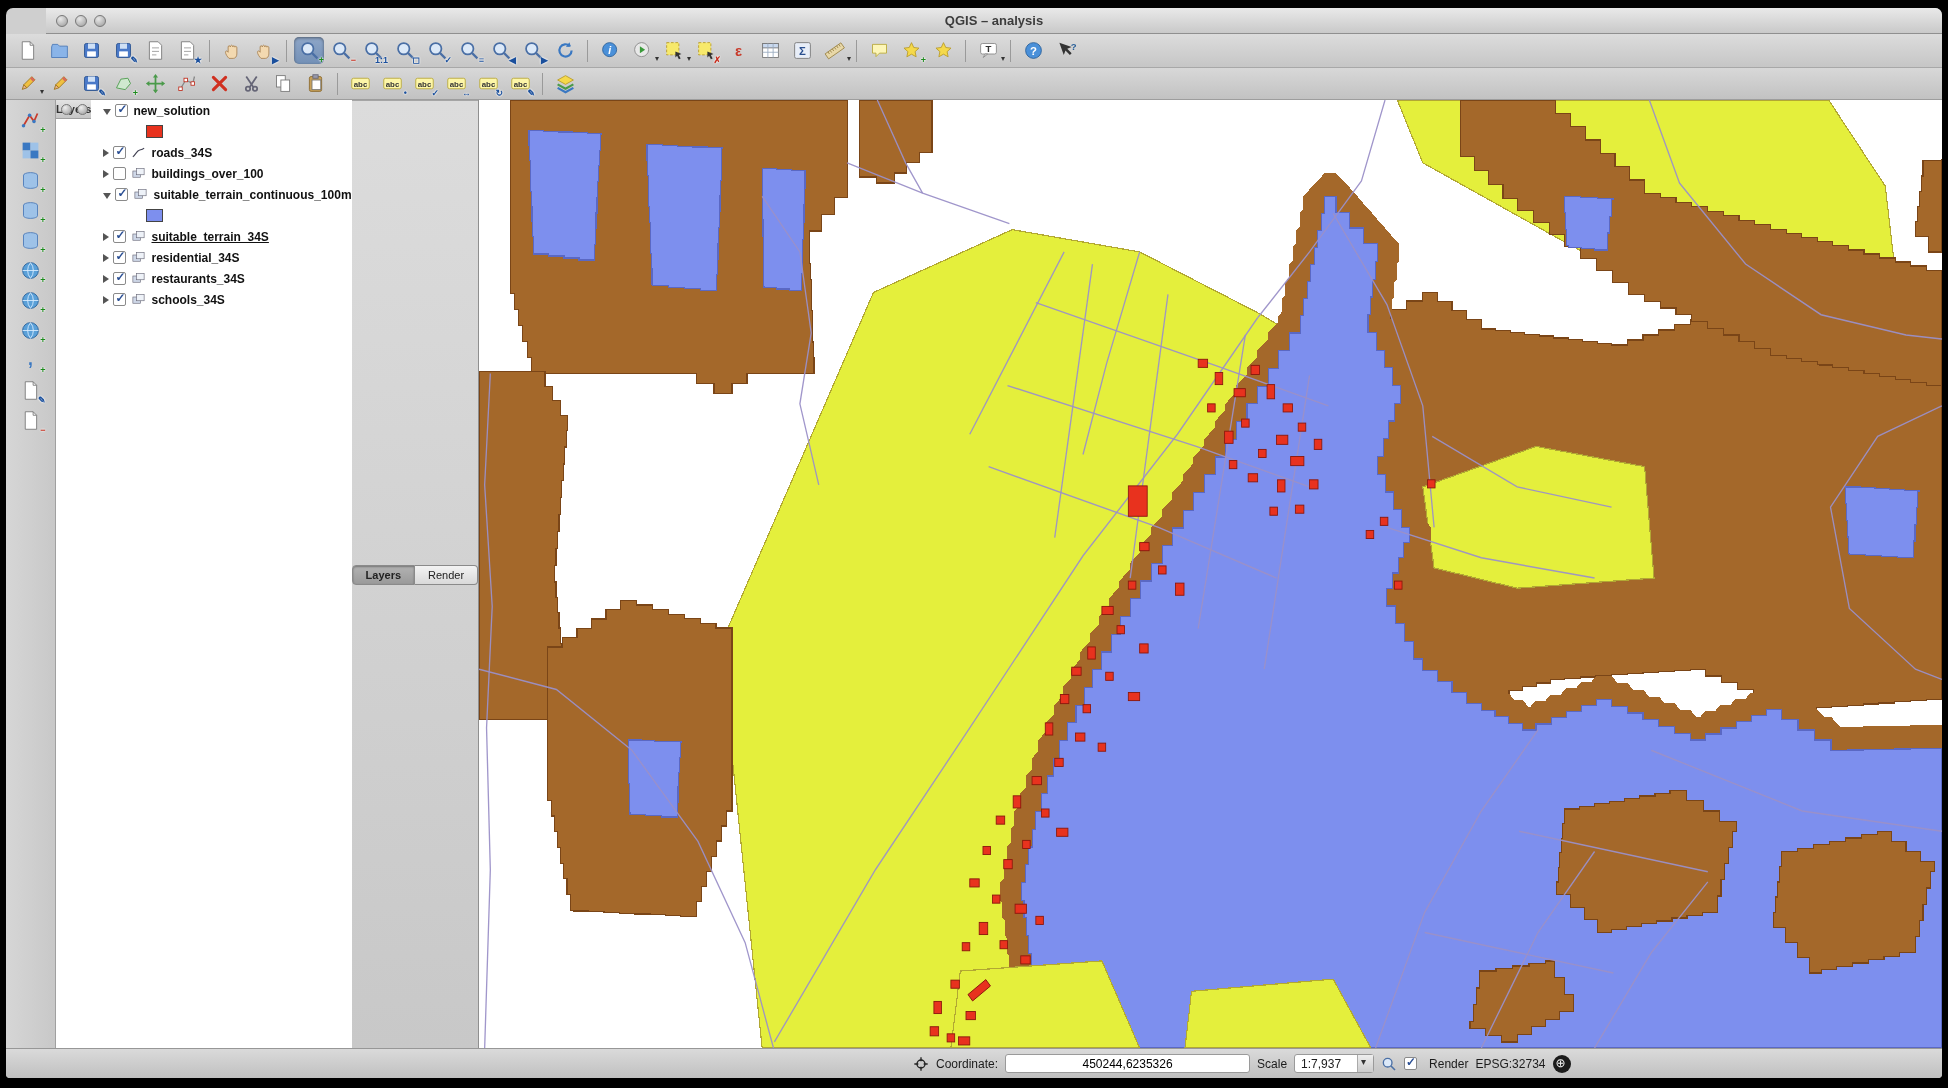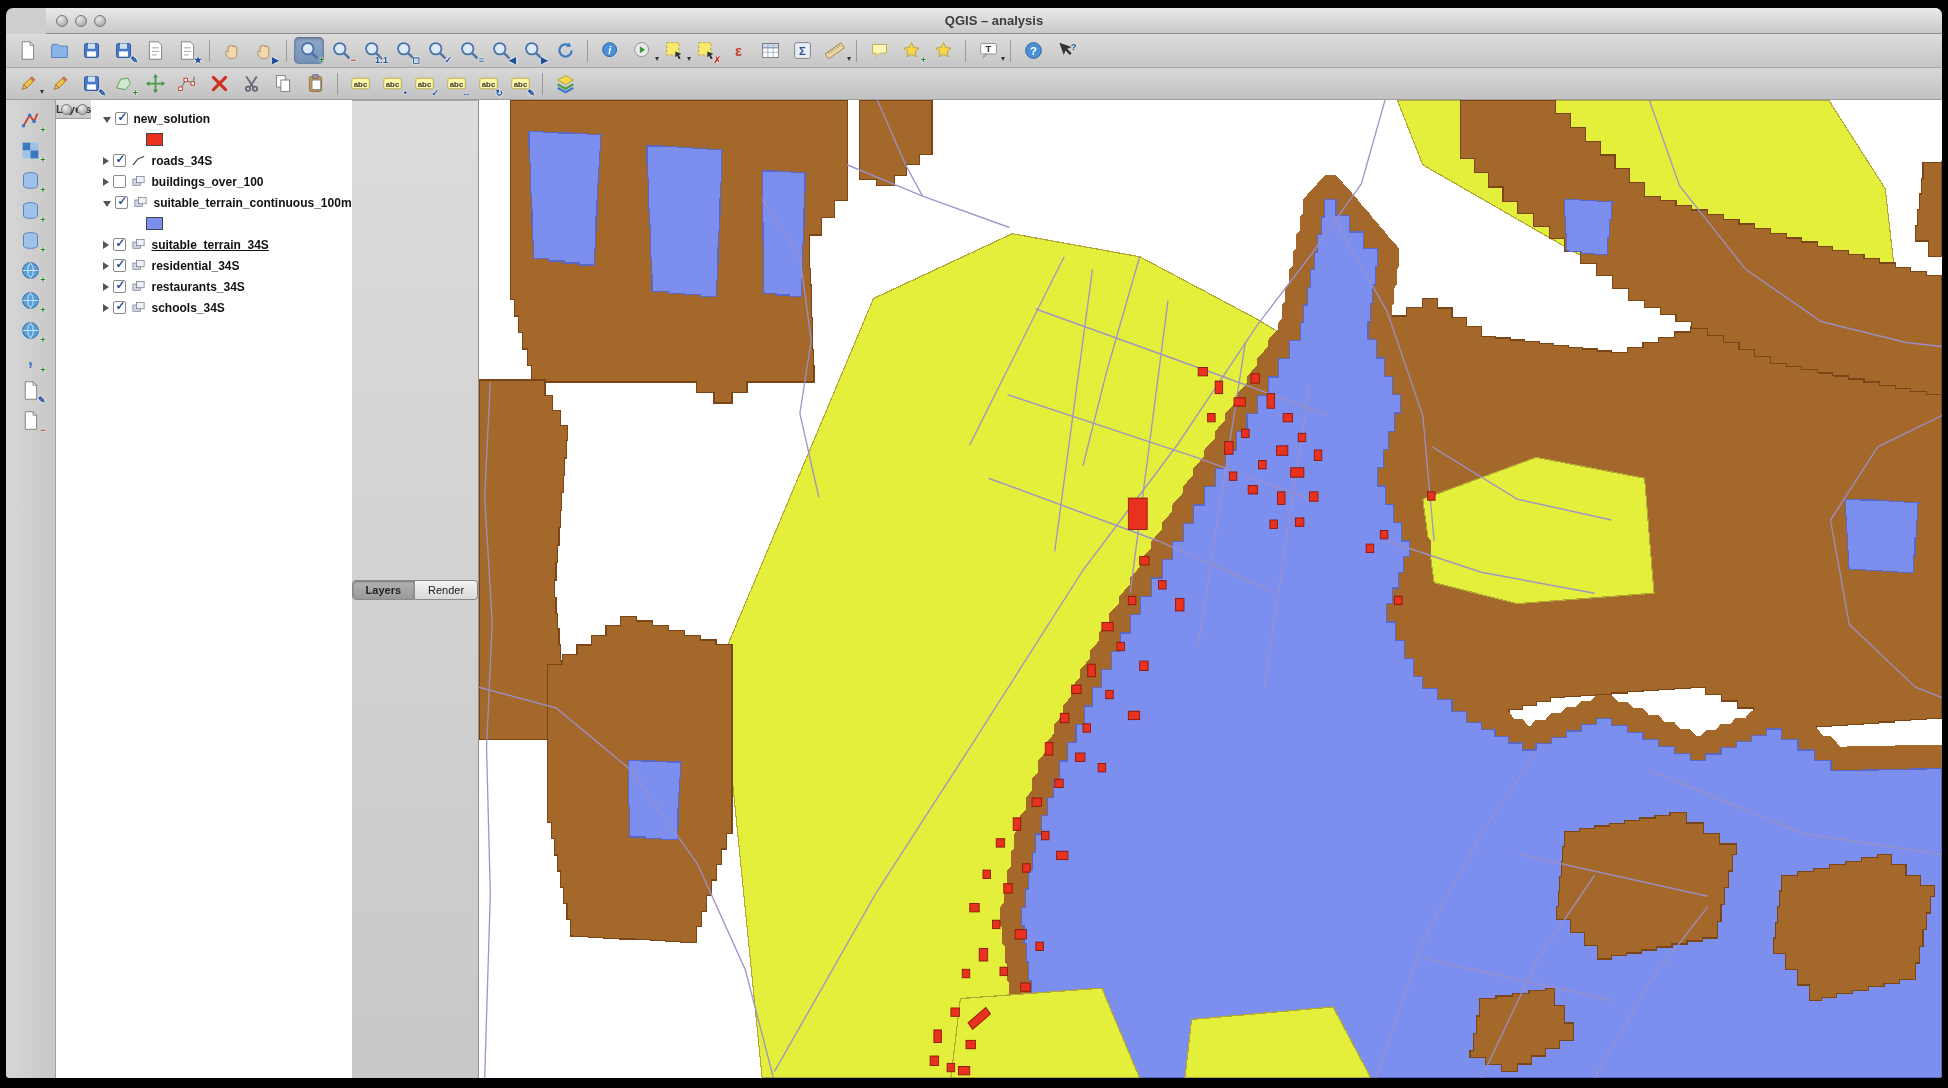--- a/index.html
+++ b/index.html
@@ -44,21 +44,21 @@
   .panel { flex:0 0 336px; background:#fff; border-right:1px solid #8f8f8f;
            display:flex; flex-direction:row; position:relative; }
   .phead { height:19px; flex:0 0 19px; background:linear-gradient(#e3e3e3,#c6c6c6);
            border-bottom:1px solid #9f9f9f; display:flex; align-items:center; justify-content:center;
            position:relative; }
   .phead .ptitle { font-size:11px; font-weight:bold; color:#333; }
   .phbtn { position:absolute; top:3.5px; width:11px; height:11px; border-radius:50%;
            background:radial-gradient(circle at 35% 30%, #eee, #999); border:1px solid #777;
            font-size:8px; line-height:10px; text-align:center; color:#444; }
   .phbtn.close { left:5px; } .phbtn.float { left:21px; }
-  .plist { flex:1 1 auto; overflow:hidden; padding-top:8px; background:#fff; }
+  .plist { flex:1 1 auto; overflow:hidden; background:#fff; }
   .lrow { display:flex; align-items:center; height:21px; padding-left:8px; }
   .tri { width:0; height:0; border-left:6px solid #555; border-top:4px solid transparent;
          border-bottom:4px solid transparent; margin:0 4px 0 4px; flex:0 0 auto; }
   .tri.down { border-left:4px solid transparent; border-right:4px solid transparent;
               border-top:6px solid #555; border-bottom:none; margin-top:2px; }
   .cbx { width:13px; height:13px; background:#fff; border:1px solid #8a8a8a; border-radius:2px;
          margin-right:5px; flex:0 0 auto; position:relative; }
   .cbx.on::after { content:"✓"; position:absolute; left:1px; top:-3px; font-size:12px;
                    font-weight:bold; color:#2b4f94; }
   .licon { width:15px; height:15px; margin-right:5px; flex:0 0 auto; }
@@ -822,14 +822,34 @@
             <rect x="940" y="425" width="8" height="8" fill="#e8321e" stroke="#8a170c" stroke-width="0.9"></rect>
             <rect x="1005" y="375" width="8" height="8" fill="#e8321e" stroke="#8a170c" stroke-width="0.9"></rect>
             <rect x="970" y="475" width="8" height="8" fill="#e8321e" stroke="#8a170c" stroke-width="0.9"></rect>
             <rect x="955" y="412" width="8" height="8" fill="#e8321e" stroke="#8a170c" stroke-width="0.9"></rect>
           </g>
         </svg>
     </div>
 
   </div>
 
+  <div class="statusbar">
+    <div class="sb-spacer"></div>
+    <svg class="sbicon">
+        <use href="#sym-crosshair" xlink:href="#sym-crosshair"></use>
+      </svg>
+    <span class="sblabel">Coordinate:</span>
+    <input class="coordbox" value="450244,6235326" style="">
+    <span class="sblabel">Scale</span>
+    <div class="scalecombo">
+      <span class="scaleval">1:7,937</span>
+      <div class="combobtn"></div>
+    </div>
+    <svg class="sbicon">
+        <use href="#sym-mag" xlink:href="#sym-mag"></use>
+      </svg>
+    <span class="cbx on"></span>
+    <span class="sblabel">Render</span>
+    <span class="sblabel">EPSG:32734</span>
+    <div class="crsbtn"></div>
+  </div>
 
 </div>
 
 </body></html>

